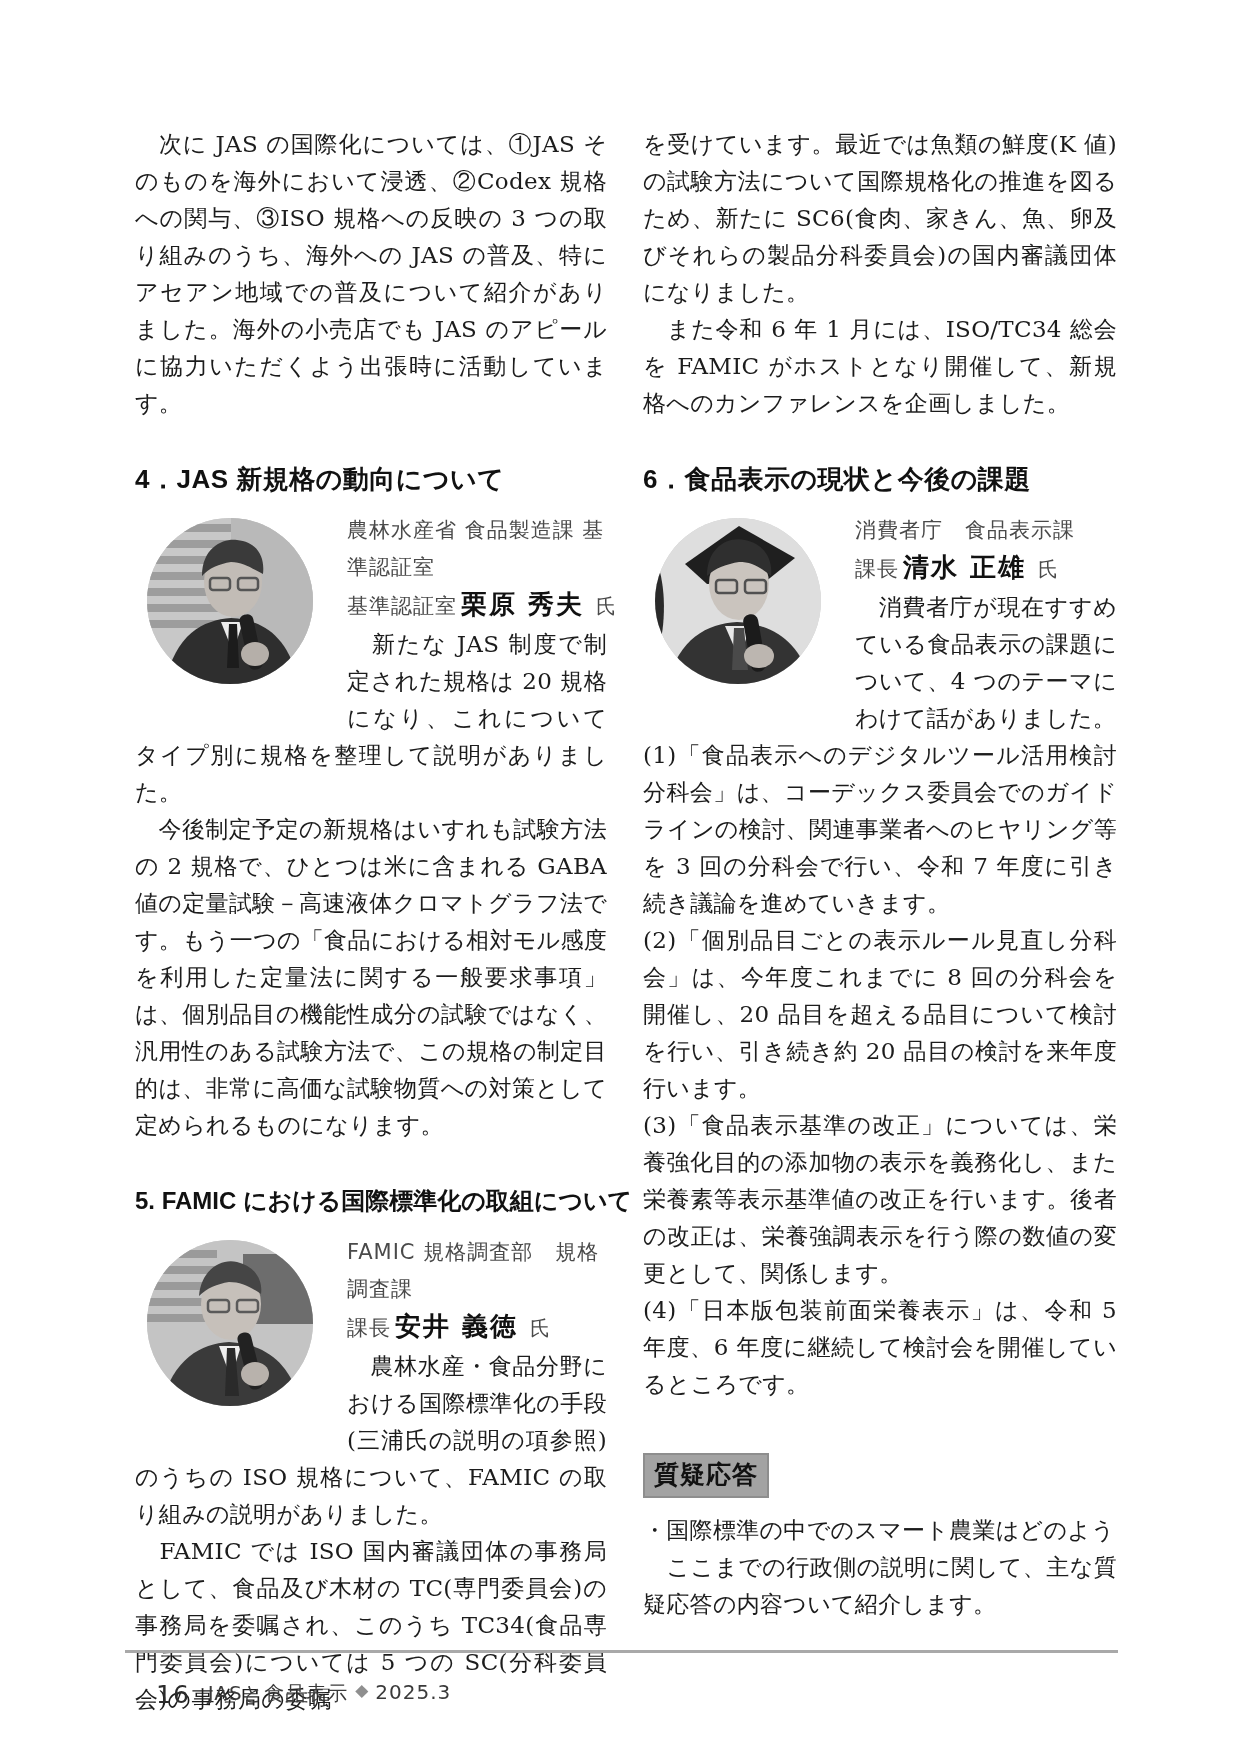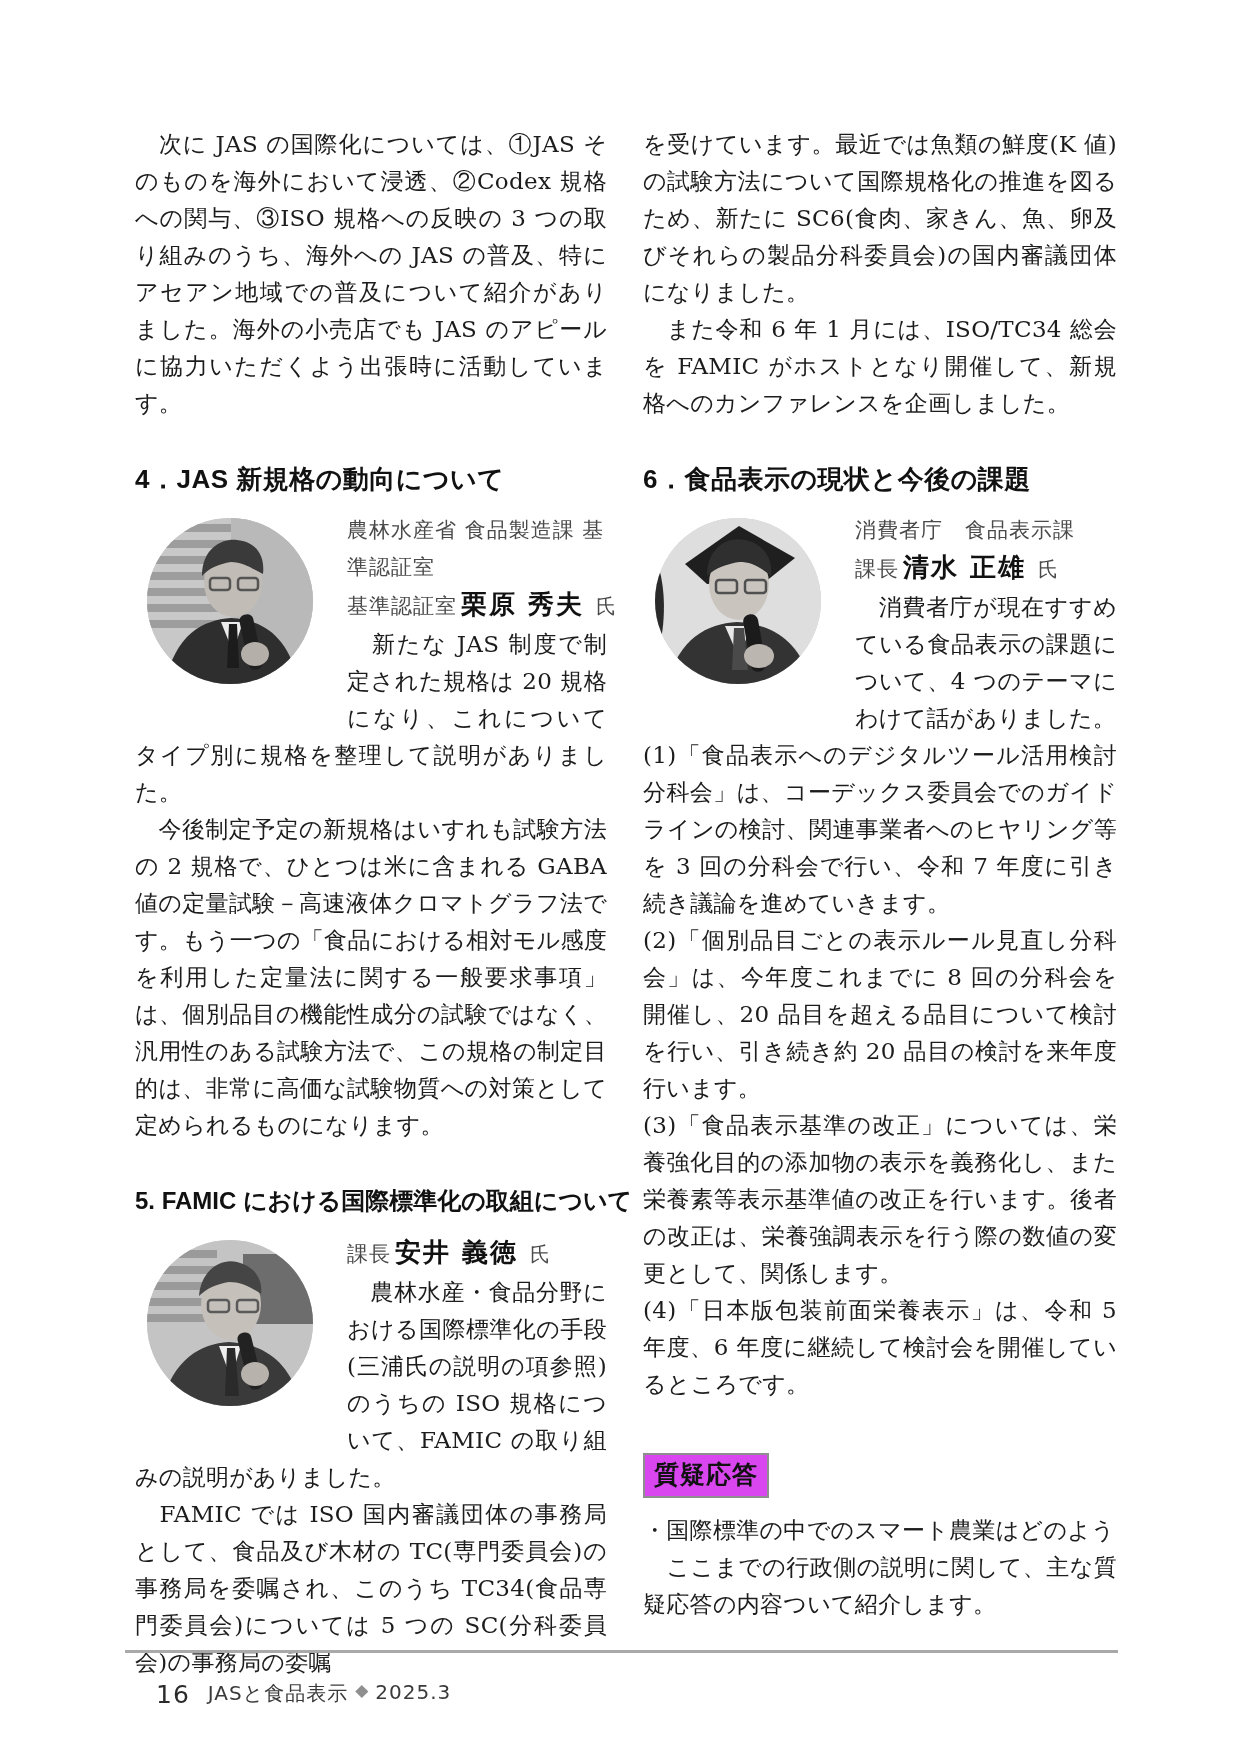--- a/index.html
+++ b/index.html
@@ -33,21 +33,21 @@
   .affil { font-size:21px; line-height:37px; color:#4a4a4a; letter-spacing:1px; }
   .role-line { line-height:37px; white-space:nowrap; }
   .role { font-size:21px; color:#4a4a4a; margin-right:4px; letter-spacing:1px; }
   .name { font-size:26px; font-weight:bold; color:#111; letter-spacing:2px; font-family:"DejaVu Sans","Liberation Sans",sans-serif; }
   .hon  { font-size:20px; color:#4a4a4a; margin-left:12px; }
 
   .qa-box {
     display:inline-block; border:2px solid #8e8e8e; padding:3px 9px 5px 9px;
     font-family:"DejaVu Sans","Liberation Sans",sans-serif; font-weight:bold;
     font-size:25px; color:#111; margin:50px 0 14px 0; letter-spacing:1px;
-    background:#d946ef;
+    background:#a3a3a3;
   }
 
   .footer-rule { position:absolute; left:125px; top:1650px; width:993px; height:3px; background:#a9a9a9; }
   .footer {
     position:absolute; left:156px; top:1680px; display:flex; 
     font-family:"DejaVu Sans","Liberation Sans",sans-serif; color:#3a3a3a; font-size:20px;
   }
   .page-num { font-size:25px; color:#2b2b2b; letter-spacing:1px; margin-right:18px; }
   .journal { letter-spacing:1px; }
   .diamond { color:#8f8f8f; font-size:17px; margin:0 7px; }
@@ -119,20 +119,21 @@
           <polygon points="80,108 88,108 92,156 78,156" fill="#2a2a2a"></polygon>
           <ellipse cx="84" cy="64" rx="30" ry="36" fill="#c6c0ba"></ellipse>
           <path d="M52,56 C54,30 74,18 90,22 C108,26 116,40 114,54 C102,46 94,42 82,42 C70,44 60,48 52,56 Z" fill="#454545"></path>
           <rect x="61" y="60" width="21" height="12" rx="3" fill="none" stroke="#5a5a5a" stroke-width="2.5"></rect>
           <rect x="90" y="60" width="21" height="12" rx="3" fill="none" stroke="#5a5a5a" stroke-width="2.5"></rect>
           <rect x="96" y="92" width="14" height="58" rx="6" fill="#222" transform="rotate(-14 103 121)"></rect>
           <ellipse cx="108" cy="134" rx="14" ry="12" fill="#b8b2ac"></ellipse>
         </svg>
       </div>
       <div class="caption">
+        <p class="affil">FAMIC 規格調査部　規格調査課</p>
         <p class="role-line">
           <span class="role">課長</span><span class="name">安井 義徳</span><span class="hon">氏</span>
         </p>
       </div>
       <p class="body">　農林水産・食品分野における国際標準化の手段(三浦氏の説明の項参照)のうちの ISO 規格について、FAMIC の取り組みの説明がありました。</p>
     </div>
 
     <p class="body">　FAMIC では ISO 国内審議団体の事務局として、食品及び木材の TC(専門委員会)の事務局を委嘱され、このうち TC34(食品専門委員会)については 5 つの SC(分科委員会)の事務局の委嘱</p>
   </div>
 

